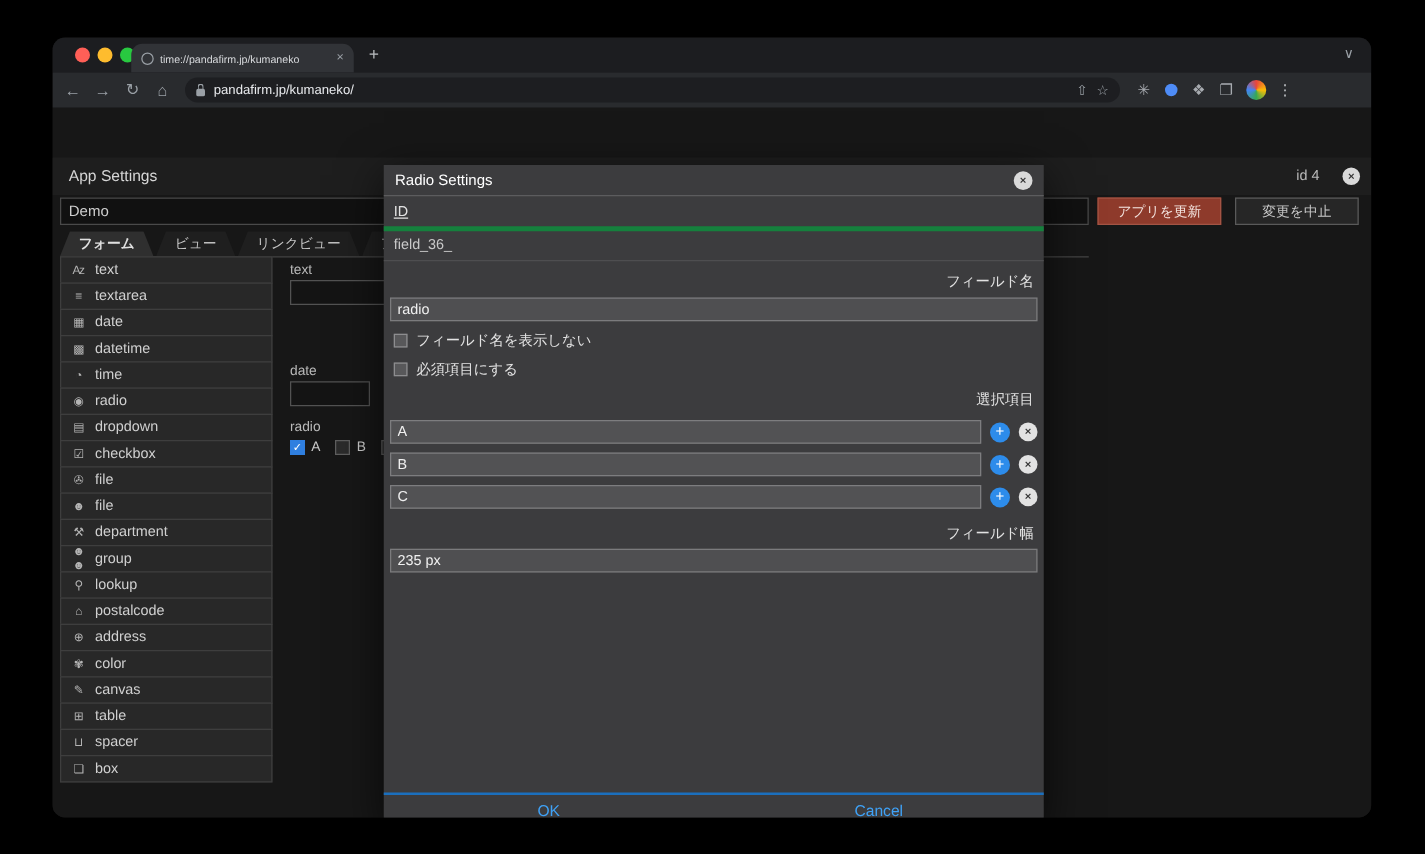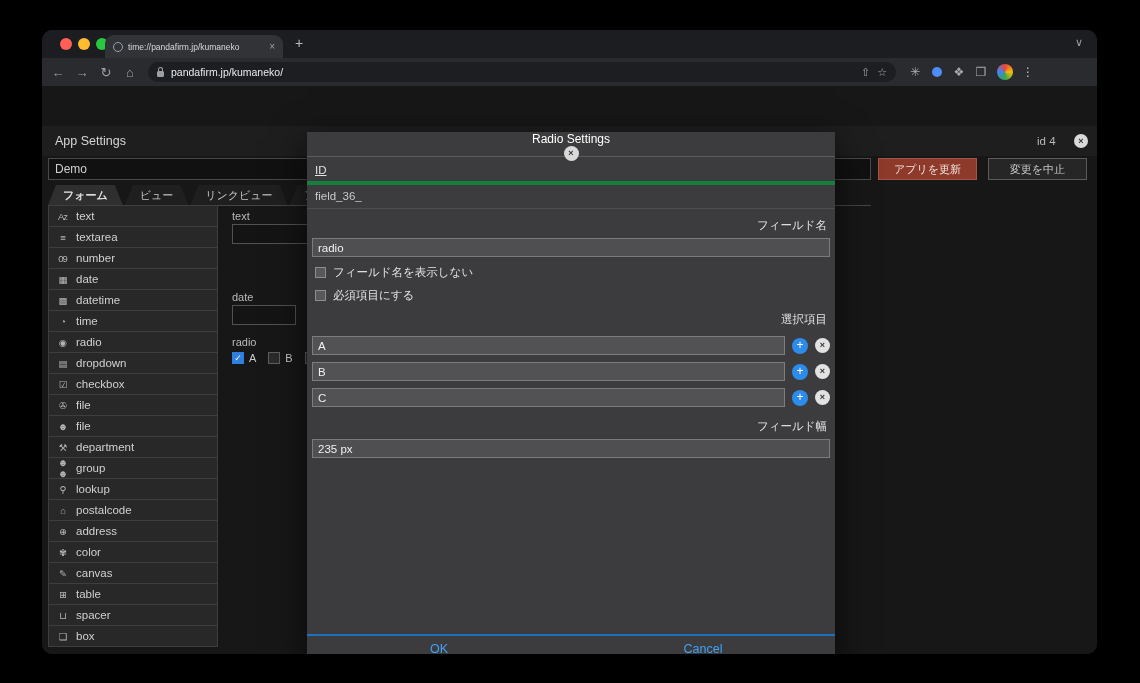--- a/index.html
+++ b/index.html
@@ -67,21 +67,21 @@
   .canvas-input{position:absolute;background:#141414;border:1px solid #525252;height:20px;box-sizing:border-box;}
   .ci-text{left:190px;top:98px;width:150px;} .ci-date{left:190px;top:179px;width:64px;}
   .radio-row{position:absolute;left:190px;top:226px;display:flex;align-items:center;color:#c9c9c9;font-size:11px;}
   .cb{width:12px;height:12px;box-sizing:border-box;margin-right:5px;flex:none;}
   .cb.checked{background:#2f7fe0;color:#fff;font-size:9px;line-height:12px;text-align:center;}
   .cb.empty{background:#2b2b2b;border:1px solid #5e5e5e;margin-left:12px;}
 
   
   .modal{position:absolute;left:265px;top:6px;width:528px;height:530px;background:#3c3c3e;
          box-shadow:0 8px 34px rgba(0,0,0,.65);font-size:11.5px;}
-  .m-head{height:25px;border-bottom:1px solid #5c5c5e;display:flex;align-items:center;padding:0 9px;box-sizing:border-box;flex-direction:column;}
+  .m-head{height:25px;border-bottom:1px solid #5c5c5e;display:flex;align-items:center;padding:0 9px;box-sizing:border-box;}
   .m-title{color:#fff;font-size:12px;flex:1;}
   .m-id-label{color:#e2e2e2;padding:7px 8px 5px;border-bottom:4px solid #15803d;text-decoration:underline;}
   .m-id-value{color:#c9c9c9;padding:5px 8px 6px;border-bottom:1px solid #4e4e50;}
   .m-label{color:#e2e2e2;padding:9px 8px 5px;text-align:right;}
   .m-input{display:block;margin:0 5px;width:calc(100% - 10px);height:19px;box-sizing:border-box;
            background:#4f4f51;border:1px solid #7b7b7d;color:#f0f0f0;font-size:11.5px;padding:0 5px;
            font-family:"Liberation Sans","DejaVu Sans",sans-serif;}
   .m-check-row{display:flex;align-items:center;gap:7px;padding:8px 8px 0;color:#e3e3e3;}
   .m-checkbox{width:11px;height:11px;background:#58585a;border:1px solid #8d8d8f;box-sizing:border-box;flex:none;}
   .m-opt-row{display:flex;align-items:center;gap:7px;padding:4px 5px 3px;}
@@ -158,24 +158,20 @@
       <div class="sidebar">
         <div class="side-item">
           <span class="side-icon">Az</span>
           <span class="side-label">text</span>
           </div>
         <div class="side-item">
           <span class="side-icon">≡</span>
           <span class="side-label">textarea</span>
           </div>
         <div class="side-item">
-          <span class="side-icon">09</span>
-          <span class="side-label">number</span>
-          </div>
-        <div class="side-item">
           <span class="side-icon">▦</span>
           <span class="side-label">date</span>
           </div>
         <div class="side-item">
           <span class="side-icon">▩</span>
           <span class="side-label">datetime</span>
           </div>
         <div class="side-item">
           <span class="side-icon">◔</span>
           <span class="side-label">time</span>

